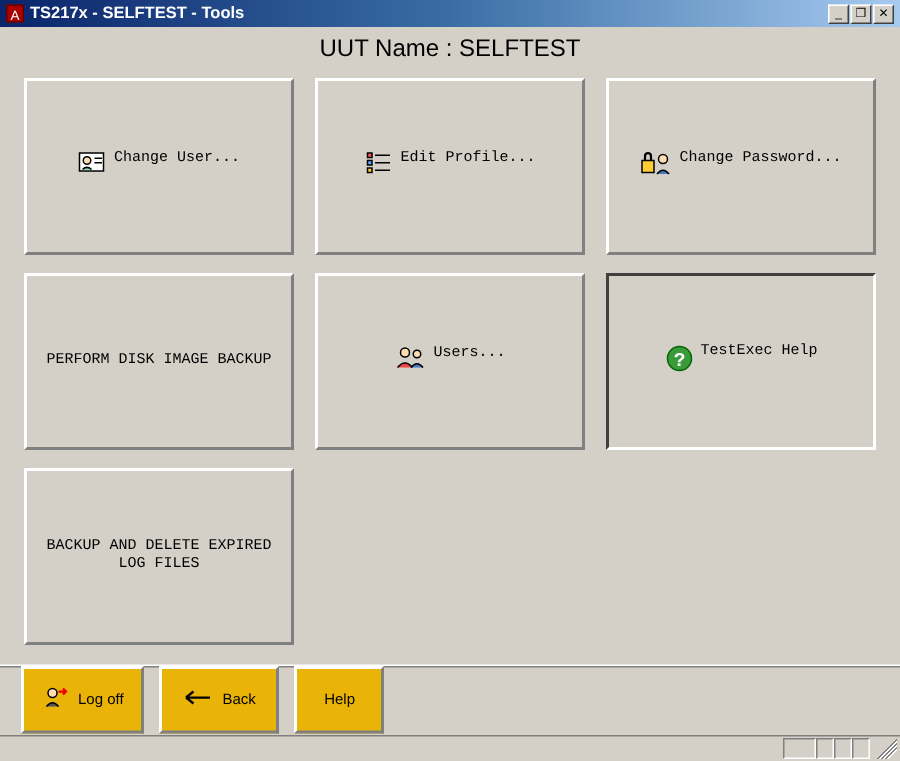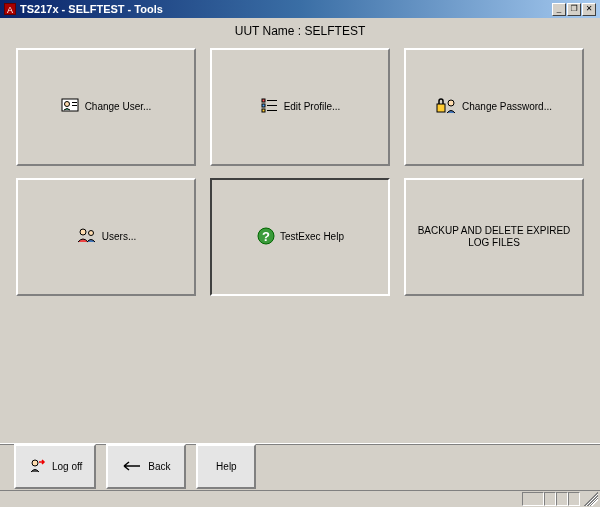--- a/index.html
+++ b/index.html
@@ -37,21 +37,21 @@
     border: 1px solid #fff;
     border-right-color: #404040;
     border-bottom-color: #404040;
     font-size: 8px; line-height: 10px; text-align: center;
     color: #000;
   }
   .content {
     padding: 6px 10px 0 10px;
   }
   .header { text-align: center; margin-bottom: 6px; }
-  .uut { font-size: 12px; margin-bottom: 0; }
+  .uut { font-size: 16px; margin-bottom: 0; }
   .status { font-size: 10px; }
   .grid {
     display: grid;
     grid-template-columns: repeat(3, 1fr);
     grid-template-rows: repeat(3, 118px);
     gap: 12px 14px;
     padding: 4px 6px;
   }
   .tile {
     background: #d4d0c8;
@@ -68,44 +68,44 @@
     cursor: pointer;
   }
   .tile.selected {
     border-top-color: #404040;
     border-left-color: #404040;
     border-right-color: #fff;
     border-bottom-color: #fff;
   }
   .tile-inner {
     display: flex;
-    align-items: center;
     gap: 4px;
     max-width: 100%;
+    font-family: Liberation Mono, monospace;
   }
   .tile-label {
     font-size: 10px;
     line-height: 12px;
     word-break: break-word;
   }
   .tile-icon { flex-shrink: 0; }
   .footer {
     position: absolute;
     left: 0; right: 0; bottom: 18px;
     height: 46px;
     border-top: 1px solid #fff;
     box-shadow: inset 0 1px 0 #808080;
     padding: 6px 14px;
     display: flex;
     align-items: center;
     gap: 10px;
   }
   .btn {
     height: 45px;
-    background: #e5e5e5;
+    background: #eab308;
     border: 2px solid;
     border-top-color: #fff;
     border-left-color: #fff;
     border-right-color: #808080;
     border-bottom-color: #808080;
     display: flex;
     align-items: center;
     justify-content: center;
     gap: 6px;
     font-size: 10px;
@@ -206,20 +206,25 @@
             <path d="M3 7 L3 4 A2 2 0 0 1 7 4 L7 7" fill="none" stroke="#000" stroke-width="1.5"></path>
             <circle cx="15" cy="6" r="3" fill="#ffddb0" stroke="#000"></circle>
             <path d="M11 16 Q15 11 19 16" fill="#47b" stroke="#000"></path>
           </svg>
         </span>
         <span class="tile-label">Change Password...</span>
       </div>
     </div>
 
 
+    <div class="tile">
+      <div class="tile-inner">
+        <span class="tile-label">PERFORM DISK IMAGE  BACKUP</span>
+      </div>
+    </div>
 
     <div class="tile">
       <div class="tile-inner">
         <span class="tile-icon">
           <svg width="22" height="18" viewBox="0 0 22 18">
             <circle cx="7" cy="5" r="3" fill="#ffddb0" stroke="#000"></circle>
             <path d="M2 15 Q7 9 12 15" fill="#e44" stroke="#000"></path>
             <circle cx="15" cy="6" r="2.5" fill="#ffddb0" stroke="#000"></circle>
             <path d="M11 15 Q15 10 19 15" fill="#47b" stroke="#000"></path>
           </svg>

